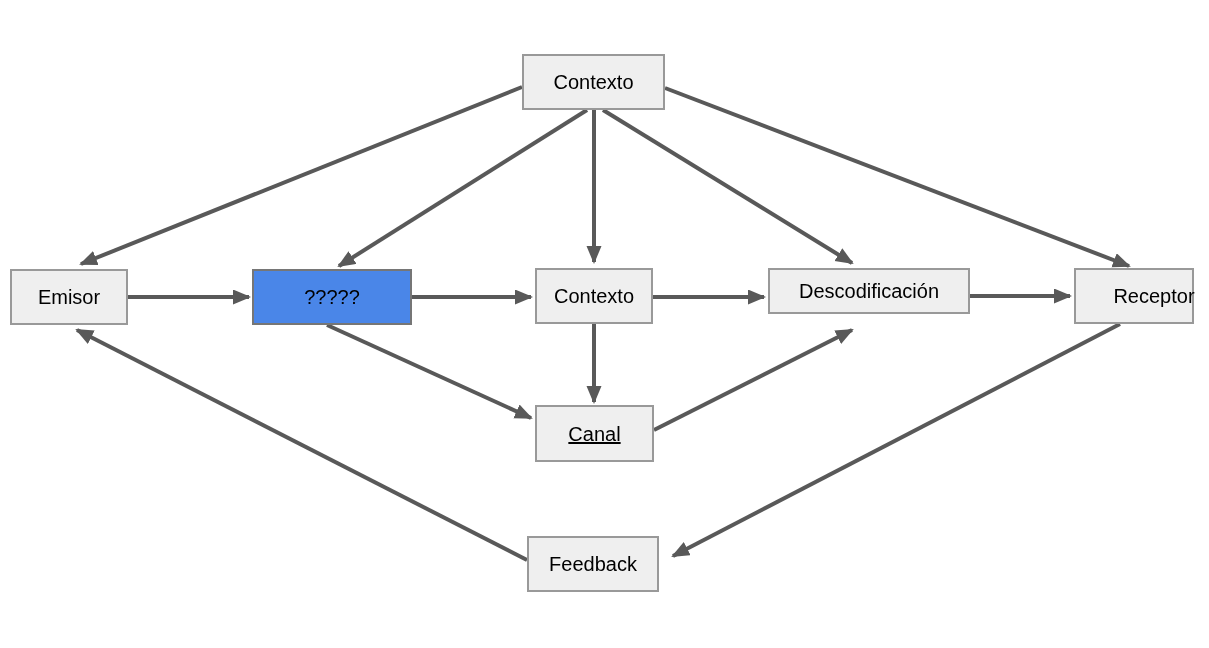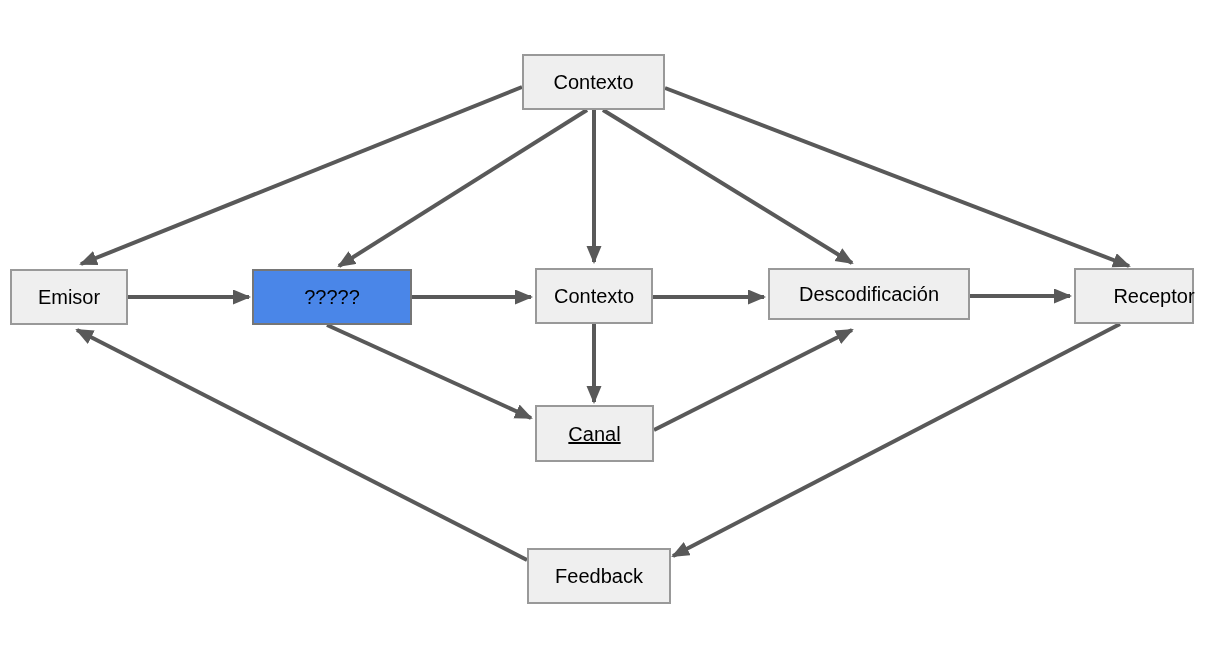--- a/index.html
+++ b/index.html
@@ -81,26 +81,26 @@
       </div>
       <div class="node" style="left: 10px; top: 269px; width: 118px; height: 56px;">
         <span>Emisor</span>
       </div>
       <div class="node highlight" style="left: 252px; top: 269px; width: 160px; height: 56px;">
         <span>?????</span>
       </div>
       <div class="node" style="left: 535px; top: 268px; width: 118px; height: 56px;">
         <span>Contexto</span>
       </div>
-      <div class="node" style="left: 768px; top: 268px; width: 202px; height: 52px;">
+      <div class="node" style="left: 768px; top: 268px; width: 202px; height: 46px;">
         <span>Descodificación</span>
       </div>
       <div class="node" style="left: 1074px; top: 268px; width: 120px; height: 56px; padding-left: 40px;">
         <span>Receptor</span>
       </div>
       <div class="node" style="left: 535px; top: 405px; width: 119px; height: 57px; text-decoration: underline;">
         <span>Canal</span>
       </div>
-      <div class="node" style="left: 527px; top: 548px; width: 144px; height: 56px;">
+      <div class="node" style="left: 527px; top: 536px; width: 132px; height: 56px;">
         <span>Feedback</span>
       </div>
     </div>
 </div>
 
 </body></html>

